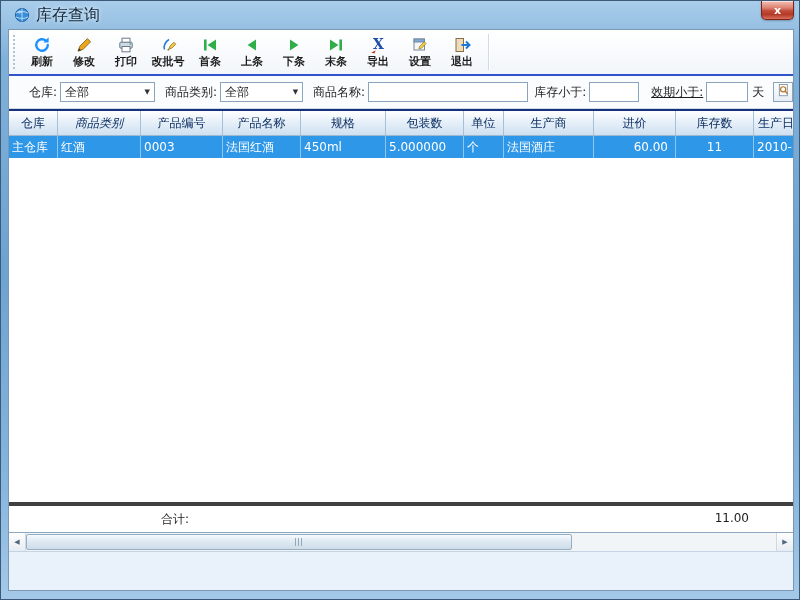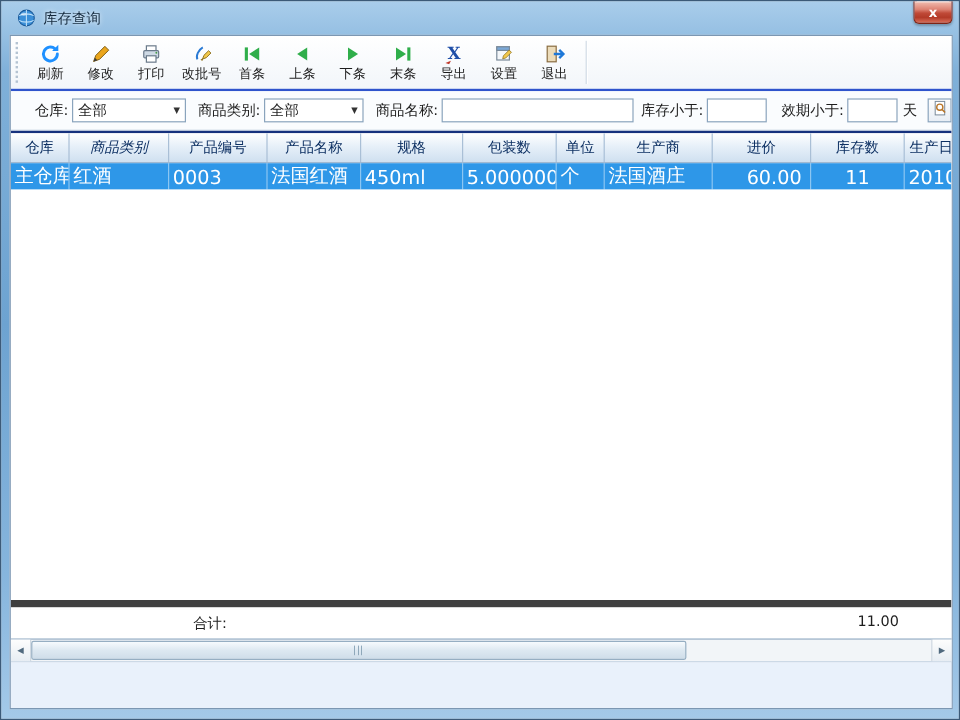--- a/index.html
+++ b/index.html
@@ -3,38 +3,38 @@
 <meta charset="utf-8">
 <style>
   html,body{margin:0;padding:0;}
   body{width:800px;height:600px;overflow:hidden;font-family:"DejaVu Sans",sans-serif;}
   .window{position:relative;width:800px;height:600px;box-sizing:border-box;
     background:linear-gradient(180deg,#a9cdeb 0%,#7fb0d9 10%,#6da3d1 45%,#86b5dd 80%,#a4c9e8 100%);
     border:1px solid #3c5a78;}
   
   .titlebar{position:absolute;top:0;left:0;right:0;height:28px;display:flex;align-items:center;padding-left:13px;}
   .app-icon{width:16px;height:16px;margin-right:6px;}
-  .title-text{font-size:12px;color:#14293d;text-shadow:0 0 4px rgba(255,255,255,.9);}
+  .title-text{font-size:16px;color:#14293d;text-shadow:0 0 4px rgba(255,255,255,.9);}
   .close-btn{position:absolute;top:0;right:5px;width:33px;height:19px;box-sizing:border-box;
     background:linear-gradient(180deg,#f2c0b4 0%,#dd8273 38%,#c04a38 55%,#b33a28 75%,#d9705c 100%);
     border:1px solid #7e2416;border-top:none;border-radius:0 0 5px 5px;
     color:#fff;font-size:11px;font-weight:bold;display:flex;align-items:center;justify-content:center;
     box-shadow:inset 0 1px 0 rgba(255,255,255,.55), 0 1px 2px rgba(0,0,0,.25);cursor:pointer;line-height:1;}
   
   .client{position:absolute;left:7px;top:28px;width:786px;height:562px;box-sizing:border-box;
     background:#edf3fb;border:1px solid #7c97b2;display:flex;flex-direction:column;overflow:hidden;}
   
   .toolbar{height:44px;flex:0 0 44px;background:linear-gradient(180deg,#ffffff,#f2f6fa);
     display:flex;align-items:center;padding-left:4px;}
   .gripper{width:3px;height:34px;margin-right:3px;border-left:2px dotted #b4c3d2;}
   .tbtn{width:42px;height:40px;display:flex;flex-direction:column;align-items:center;justify-content:center;
     font-size:11px;color:#1d1d1d;cursor:pointer;border-radius:3px;}
   .ticon{height:19px;display:flex;align-items:center;}
   .ticon svg{width:18px;height:18px;display:block;}
-  .tlabel{line-height:14px;white-space:nowrap;}
+  .tlabel{line-height:14px;white-space:nowrap;font-weight:bold;}
   .tsep{width:1px;height:36px;background:#d2dbe5;box-shadow:1px 0 0 #ffffff;margin:0 5px;}
   .hline-blue{height:2px;flex:0 0 2px;background:#2f54cc;}
   
   .filterbar{height:32px;flex:0 0 32px;background:#fafcfe;display:flex;align-items:center;
     padding-left:20px;font-size:12px;color:#1d1d1d;border-bottom:1px solid #cdd9e5;}
   .flabel{margin-right:3px;white-space:nowrap;}
   .combo{height:20px;box-sizing:border-box;border:1px solid #8aa4bd;background:#fff;
     display:flex;align-items:center;justify-content:space-between;padding:0 4px;margin-right:10px;cursor:pointer;}
   .combo-arrow{font-size:7px;color:#333;margin-left:4px;}
   .tinput{height:20px;box-sizing:border-box;border:1px solid #8aa4bd;background:#fff;font-size:12px;
@@ -42,27 +42,27 @@
   .query-btn{width:20px;height:20px;box-sizing:border-box;margin-left:6px;border:1px solid #8aa4bd;
     background:linear-gradient(180deg,#fdfdfd,#e8eef5);display:flex;align-items:center;justify-content:center;cursor:pointer;}
   .query-btn svg{width:15px;height:15px;}
   
   .table-area{flex:1;display:flex;flex-direction:column;background:#fff;border-top:2px solid #16317d;overflow:hidden;}
   .thead{height:24px;flex:0 0 24px;display:flex;
     background:linear-gradient(180deg,#ffffff 0%,#e7f0f9 45%,#cfe0f0 100%);border-bottom:1px solid #9fb8d1;}
   .th{box-sizing:border-box;border-right:1px solid #a9bfd6;display:flex;align-items:center;justify-content:center;
     font-size:12px;color:#0c2f62;white-space:nowrap;overflow:hidden;cursor:pointer;}
   .th.last{justify-content:flex-start;padding-left:4px;border-right:none;}
-  .trow{height:22px;flex:0 0 22px;display:flex;background:#2e97e8;color:#fff;font-size:16px;cursor:pointer;}
+  .trow{height:22px;flex:0 0 22px;display:flex;background:#2e97e8;color:#fff;font-size:12px;cursor:pointer;}
   .td{box-sizing:border-box;border-right:1px solid rgba(255,255,255,.45);display:flex;align-items:center;
     padding:0 3px;overflow:hidden;white-space:nowrap;}
   .td.right{justify-content:flex-end;padding-right:7px;}
   .td.center{justify-content:center;}
   .tbody-empty{flex:1;background:#fff;}
-  .tfoot{height:26px;flex:0 0 26px;position:relative;background:#fff;border-top:6px solid #404040;
+  .tfoot{height:26px;flex:0 0 26px;position:relative;background:#fff;border-top:4px solid #404040;
     font-size:12px;color:#1d1d1d;}
   .total-label{position:absolute;left:152px;top:5px;}
   .total-value{position:absolute;left:600px;width:140px;top:5px;text-align:right;}
   
   .hscroll{height:18px;flex:0 0 18px;display:flex;align-items:stretch;background:#f2f5f8;
     border-top:1px solid #8fa8c0;border-bottom:1px solid #c3d3e2;}
   .scroll-arrow{width:16px;flex:0 0 16px;display:flex;align-items:center;justify-content:center;
     font-size:7px;color:#50697e;background:linear-gradient(180deg,#fdfdfd,#e7edf3);cursor:pointer;}
   .scroll-arrow.left{border-right:1px solid #d0d9e2;}
   .scroll-arrow.right{border-left:1px solid #d0d9e2;}
@@ -226,21 +226,21 @@
         <span>全部</span>
         <span class="combo-arrow">▼</span>
       </div>
 
       <span class="flabel">商品名称:</span>
       <input class="tinput" style="width: 162px;" value="">
 
       <span class="flabel" style="margin-left:6px;">库存小于:</span>
       <input class="tinput" style="width: 50px;" value="">
 
-      <span class="flabel" style="margin-left:12px;">效期小于:</span>
+      <span class="flabel" style="margin-left:12px;text-decoration:underline;">效期小于:</span>
       <input class="tinput" style="width: 42px;" value="">
       <span class="flabel" style="margin-left:4px;">天</span>
 
       <div class="query-btn">
         <span>
           <svg viewBox="0 0 18 18" width="15" height="15">
               <rect x="4" y="1.8" width="9.5" height="13.5" fill="#ffffff" stroke="#7a8a9a"></rect>
               <circle cx="8.6" cy="7.6" r="3.1" fill="none" stroke="#b8762a" stroke-width="1.4"></circle>
               <path d="M10.9 9.9l3 3" stroke="#b8762a" stroke-width="1.6"></path>
             </svg>

